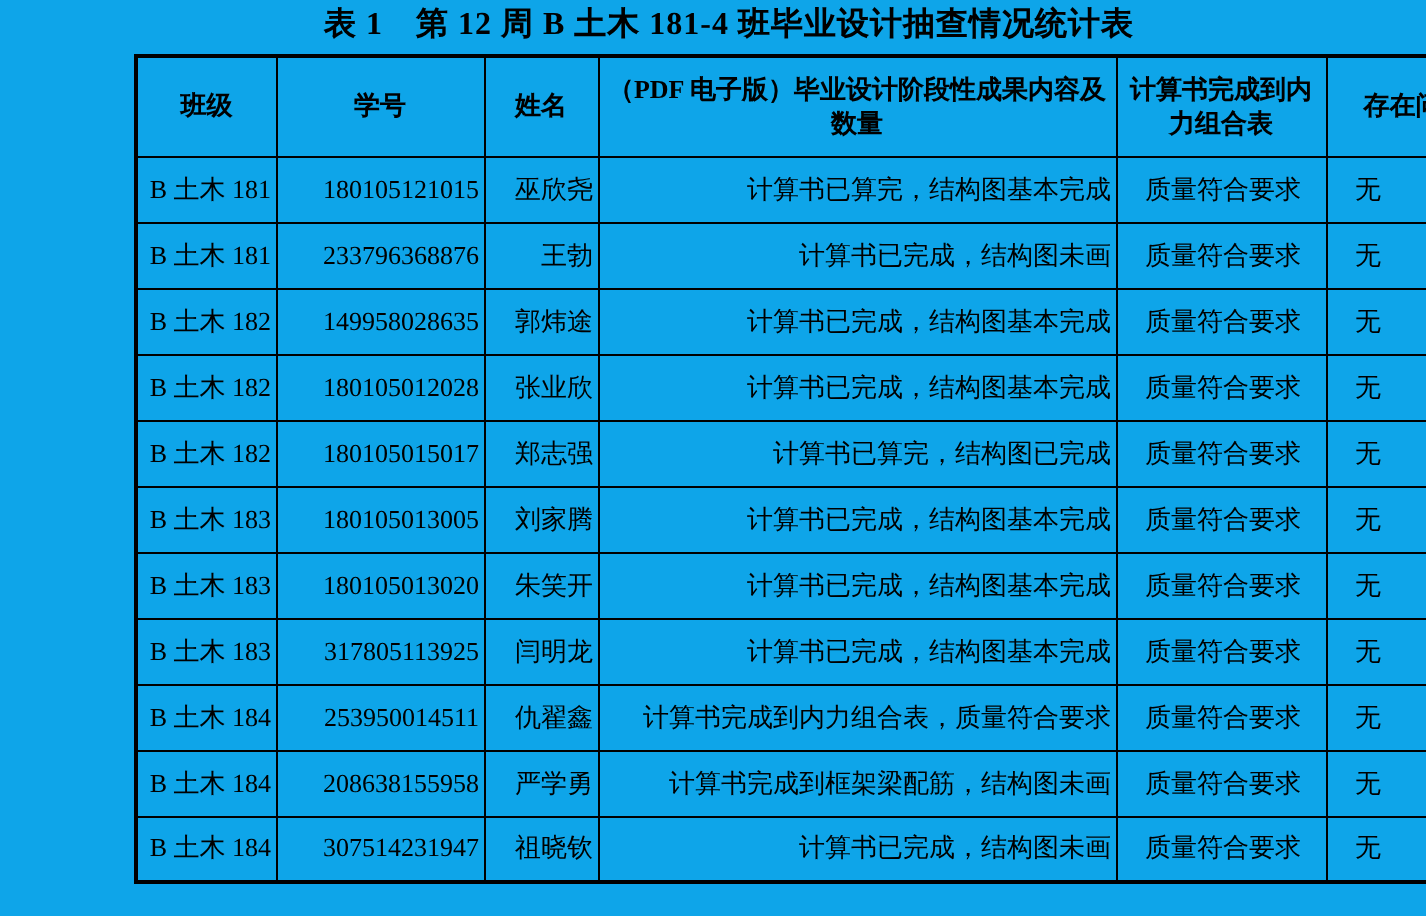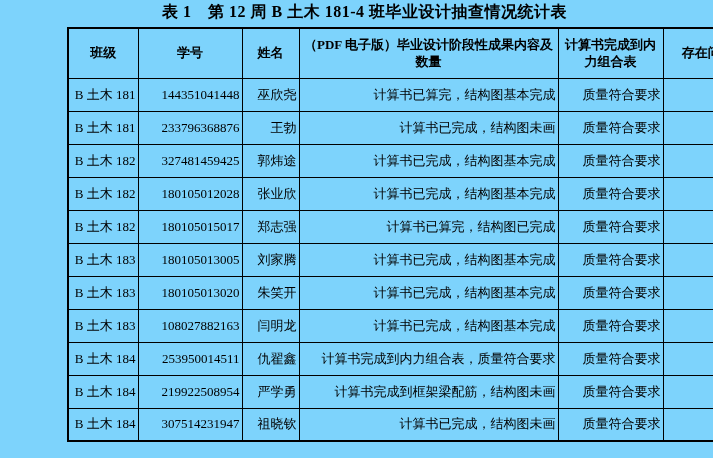--- a/index.html
+++ b/index.html
@@ -4,21 +4,21 @@
 <style>
   html, body {
     margin: 0;
     padding: 0;
     background: #ffffff;
   }
   .page {
     position: relative;
     width: 713px;
     height: 458px;
-    background: #7dd3fc;
+    background: #0ea5e9;
     font-family: "Liberation Serif", "DejaVu Serif", serif;
     color: #000000;
     overflow: hidden;
   }
   .doc-title {
     position: absolute;
     top: 2px;
     left: 22px;
     width: 685px;
     text-align: center;
@@ -55,22 +55,22 @@
     font-weight: bold;
     text-align: center;
     padding: 1px 3px;
   }
   td.c-left {
     text-align: right;
     padding: 1px 2px 1px 4px;
     white-space: nowrap;
   }
   td.c-center {
-    text-align: right;
-    padding: 1px 2px;
+    text-align: left;
+    padding: 1px 14px;
     white-space: nowrap;
   }
 </style>
 </head>
 <body>
 
 <div class="page">
   <div class="doc-title">表 1　第 12 周 B 土木 181-4 班毕业设计抽查情况统计表</div>
 
   <table class="stats">
@@ -88,37 +88,37 @@
         <th>学号</th>
         <th>姓名</th>
         <th>（PDF 电子版）毕业设计阶段性成果内容及数量</th>
         <th>计算书完成到内力组合表</th>
         <th>存在问题</th>
       </tr>
     </thead>
     <tbody>
       <tr>
         <td class="c-left">B 土木 181</td>
-        <td class="c-left">144351041448</td>
+        <td class="c-left">180105121015</td>
         <td class="c-left">巫欣尧</td>
         <td class="c-left">计算书已算完，结构图基本完成</td>
         <td class="c-center">质量符合要求</td>
         <td class="c-center">无</td>
       </tr>
       <tr>
         <td class="c-left">B 土木 181</td>
         <td class="c-left">233796368876</td>
         <td class="c-left">王勃</td>
         <td class="c-left">计算书已完成，结构图未画</td>
         <td class="c-center">质量符合要求</td>
         <td class="c-center">无</td>
       </tr>
       <tr>
         <td class="c-left">B 土木 182</td>
-        <td class="c-left">327481459425</td>
+        <td class="c-left">149958028635</td>
         <td class="c-left">郭炜途</td>
         <td class="c-left">计算书已完成，结构图基本完成</td>
         <td class="c-center">质量符合要求</td>
         <td class="c-center">无</td>
       </tr>
       <tr>
         <td class="c-left">B 土木 182</td>
         <td class="c-left">180105012028</td>
         <td class="c-left">张业欣</td>
         <td class="c-left">计算书已完成，结构图基本完成</td>
@@ -144,37 +144,37 @@
       <tr>
         <td class="c-left">B 土木 183</td>
         <td class="c-left">180105013020</td>
         <td class="c-left">朱笑开</td>
         <td class="c-left">计算书已完成，结构图基本完成</td>
         <td class="c-center">质量符合要求</td>
         <td class="c-center">无</td>
       </tr>
       <tr>
         <td class="c-left">B 土木 183</td>
-        <td class="c-left">108027882163</td>
+        <td class="c-left">317805113925</td>
         <td class="c-left">闫明龙</td>
         <td class="c-left">计算书已完成，结构图基本完成</td>
         <td class="c-center">质量符合要求</td>
         <td class="c-center">无</td>
       </tr>
       <tr>
         <td class="c-left">B 土木 184</td>
         <td class="c-left">253950014511</td>
         <td class="c-left">仇翟鑫</td>
         <td class="c-left">计算书完成到内力组合表，质量符合要求</td>
         <td class="c-center">质量符合要求</td>
         <td class="c-center">无</td>
       </tr>
       <tr>
         <td class="c-left">B 土木 184</td>
-        <td class="c-left">219922508954</td>
+        <td class="c-left">208638155958</td>
         <td class="c-left">严学勇</td>
         <td class="c-left">计算书完成到框架梁配筋，结构图未画</td>
         <td class="c-center">质量符合要求</td>
         <td class="c-center">无</td>
       </tr>
       <tr>
         <td class="c-left">B 土木 184</td>
         <td class="c-left">307514231947</td>
         <td class="c-left">祖晓钦</td>
         <td class="c-left">计算书已完成，结构图未画</td>

